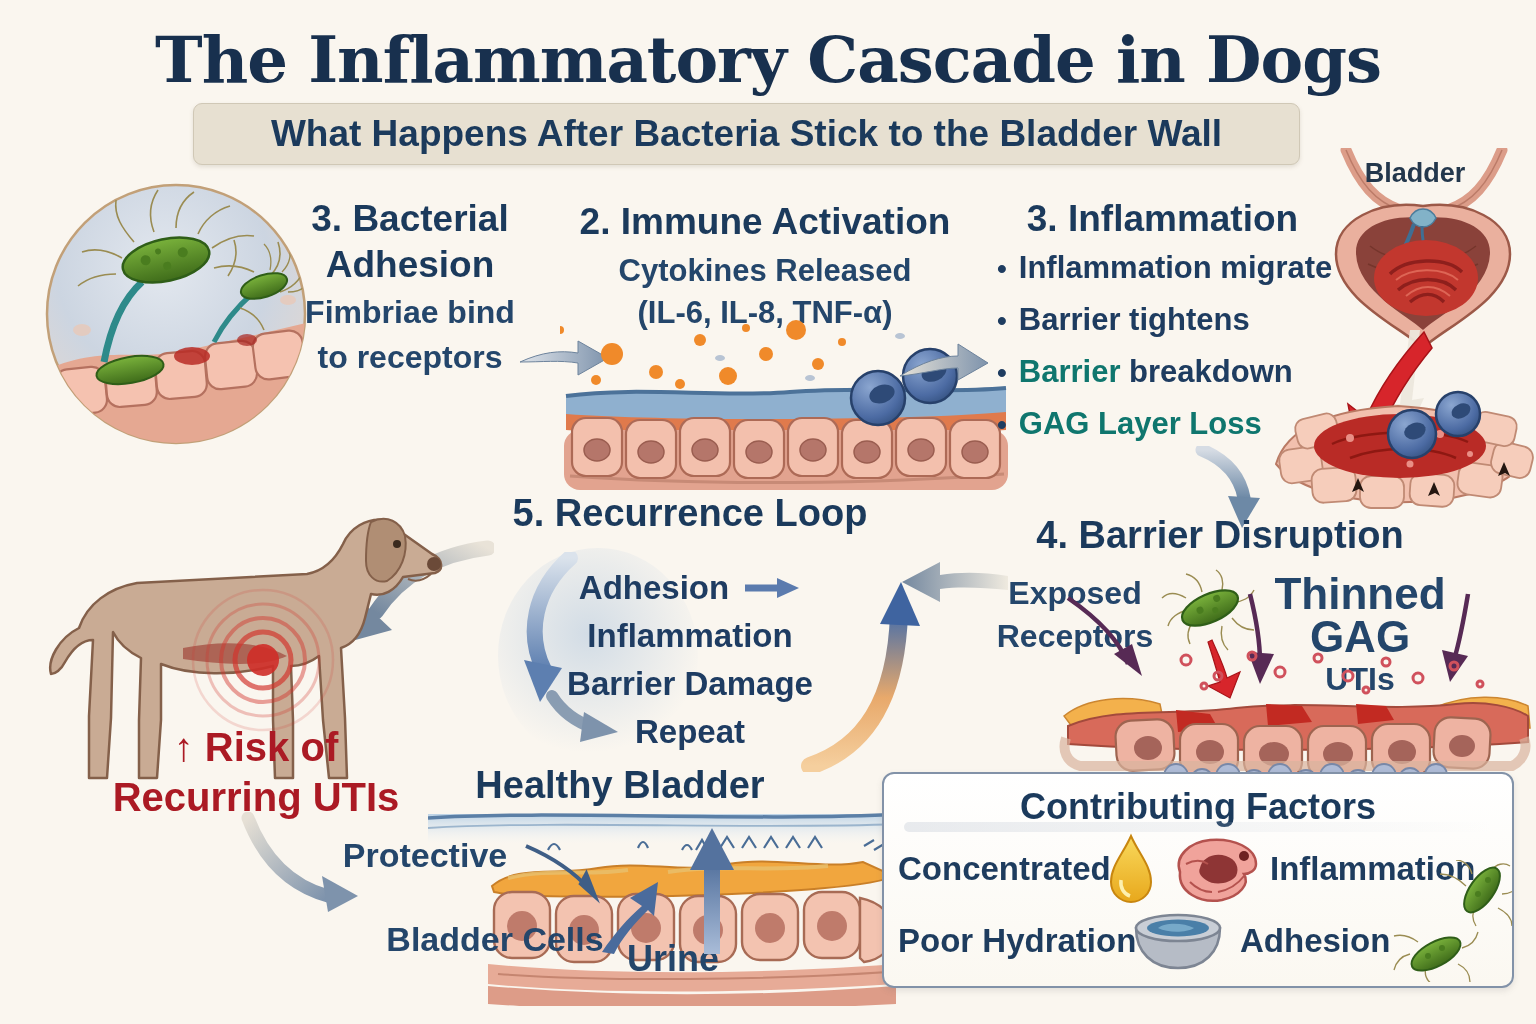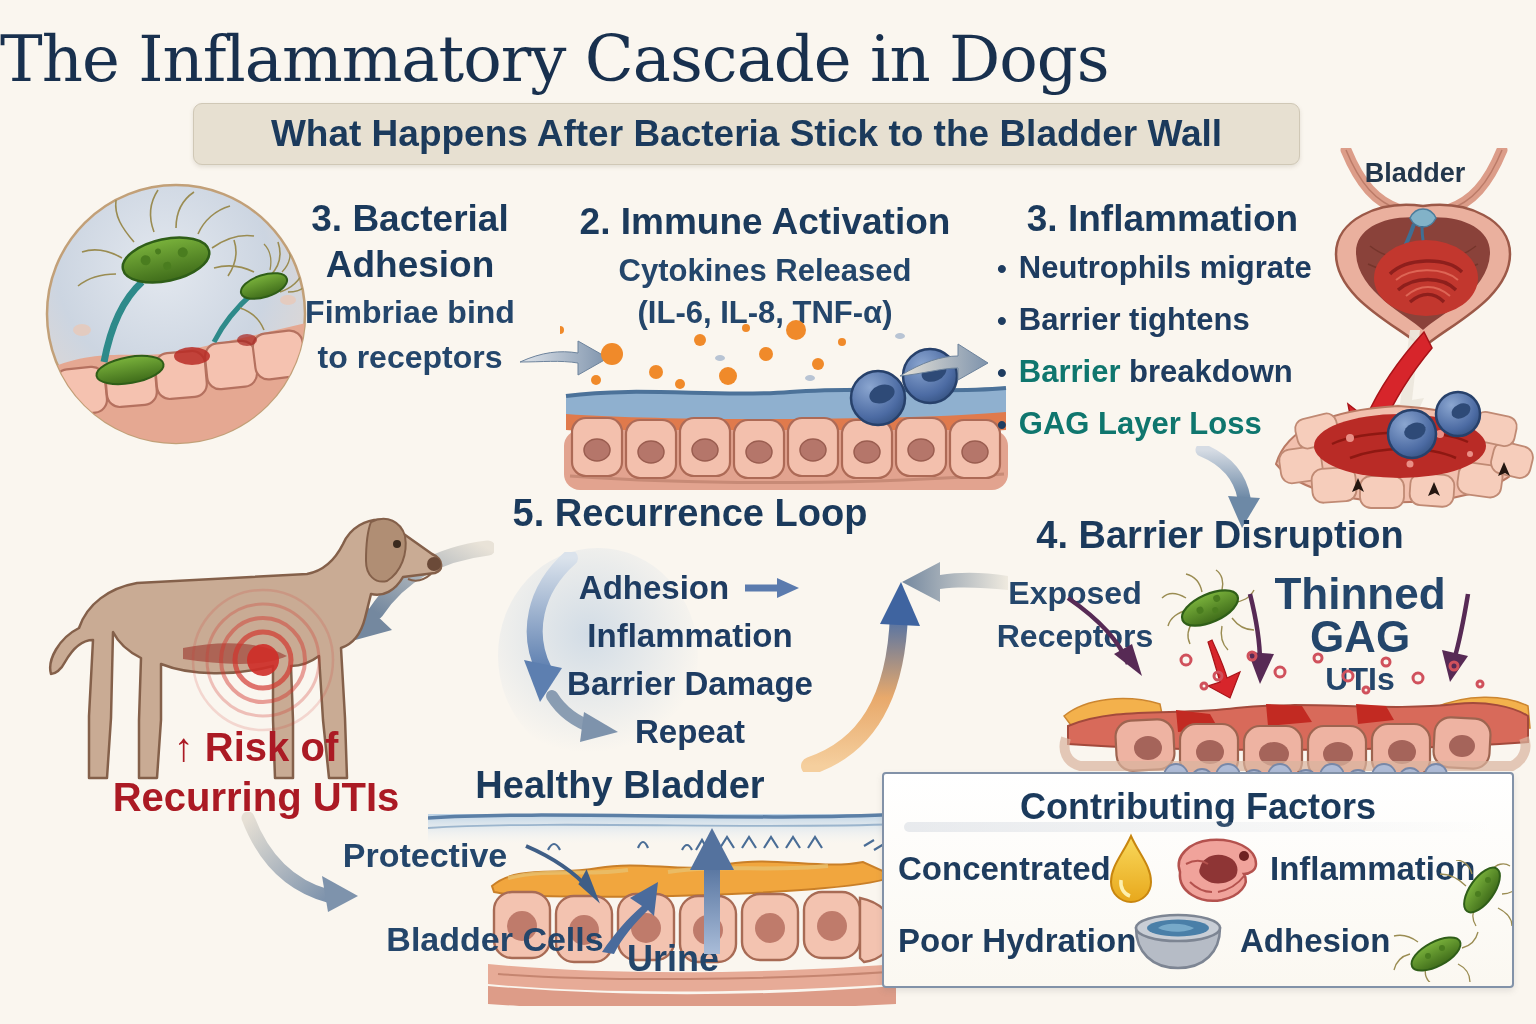--- a/index.html
+++ b/index.html
@@ -1,39 +1,39 @@
 <!DOCTYPE html>
 <html><head>
 <meta charset="utf-8">
 <style>
   * { margin:0; padding:0; box-sizing:border-box; }
   html,body { width:1536px; height:1024px; overflow:hidden; }
   body { background:#faf6ef; font-family:"Liberation Sans", sans-serif; position:relative; }
   .abs { position:absolute; }
   .ctr { text-align:center; }
-  .title { left:0; top:22px; width:1536px; text-align:left;
-           font-family:"DejaVu Serif", serif; font-weight:400; font-size:64px;
+  .title { left:0; top:22px; width:1536px; text-align:center;
+           font-family:"DejaVu Serif", serif; font-weight:700; font-size:64px;
            color:#18304e; letter-spacing:-1px; }
   .subtitle-box { left:193px; top:103px; width:1107px; height:62px;
            background:#e7e0d1; border:1px solid #d0c8b6; border-radius:9px;
            box-shadow:0 2px 4px rgba(120,110,90,.18); }
   .subtitle-box span { display:block; line-height:60px; text-align:center;
            font-size:37px; font-weight:700; color:#1b3a5c; }
   .step-head { font-weight:800; color:#1b3a5c; }
   .step-desc { font-weight:600; color:#24466b; }
   .bullet-list { font-size:31px; font-weight:600; color:#1e3c60; }
   .bullet-row { display:flex; align-items:baseline; gap:12px; height:52px; }
   .bullet-row .mark { font-size:28px; }
   .bullet-row .b { font-weight:800; color:#0f766e; }
   .loop-item { font-size:33px; font-weight:700; color:#1e3c62; line-height:48px; }
   .risk-text { font-size:40px; font-weight:800; color:#ab1a24; line-height:50px; }
   .factor-label { font-size:33px; font-weight:600; color:#1e3c5e; }
   .factors-box { left:882px; top:772px; width:632px; height:216px;
            background:linear-gradient(#ffffff,#fbf8f1); border:2.5px solid #8292a8;
-           border-radius:4px; box-shadow:0 3px 6px rgba(100,100,100,.15); }
+           border-radius:12px; box-shadow:0 3px 6px rgba(100,100,100,.15); }
   .loop-wash { left:498px; top:548px; width:200px; height:215px; border-radius:50%;
            background:radial-gradient(circle at 45% 40%, rgba(145,178,214,.38), rgba(145,178,214,0) 70%); }
   .bladder-label { font-size:27px; font-weight:600; color:#23374c; }
   svg { display:block; }
 </style>
 </head>
 <body>
 
 <div class="abs title">The Inflammatory Cascade in Dogs</div>
 <div class="abs subtitle-box">
@@ -203,21 +203,21 @@
     </defs>
   <path d="M2,40 C24,26 44,20 60,20 L60,8 L90,27 L60,44 L60,32 C44,32 24,38 2,40 Z" fill="url(#gA2)" stroke="#6d839c" stroke-width="1"></path>
 </svg>
 
 <div class="abs ctr" style="left:990px;top:198px;width:345px">
   <div class="step-head" style="font-size:37px">3. Inflammation</div>
 </div>
 <div class="abs bullet-list" style="left:997px;top:250px;width:360px">
   <div class="bullet-row">
     <span class="mark">•</span>
-    <span><span class="b"></span><span>Neutrophils migrate</span></span>
+    <span><span class="b"></span><span>Inflammation migrate</span></span>
   </div>
   <div class="bullet-row">
     <span class="mark">•</span>
     <span><span class="b"></span><span>Barrier tightens</span></span>
   </div>
   <div class="bullet-row">
     <span class="mark">•</span>
     <span><span class="b">Barrier</span><span> breakdown</span></span>
   </div>
   <div class="bullet-row">

